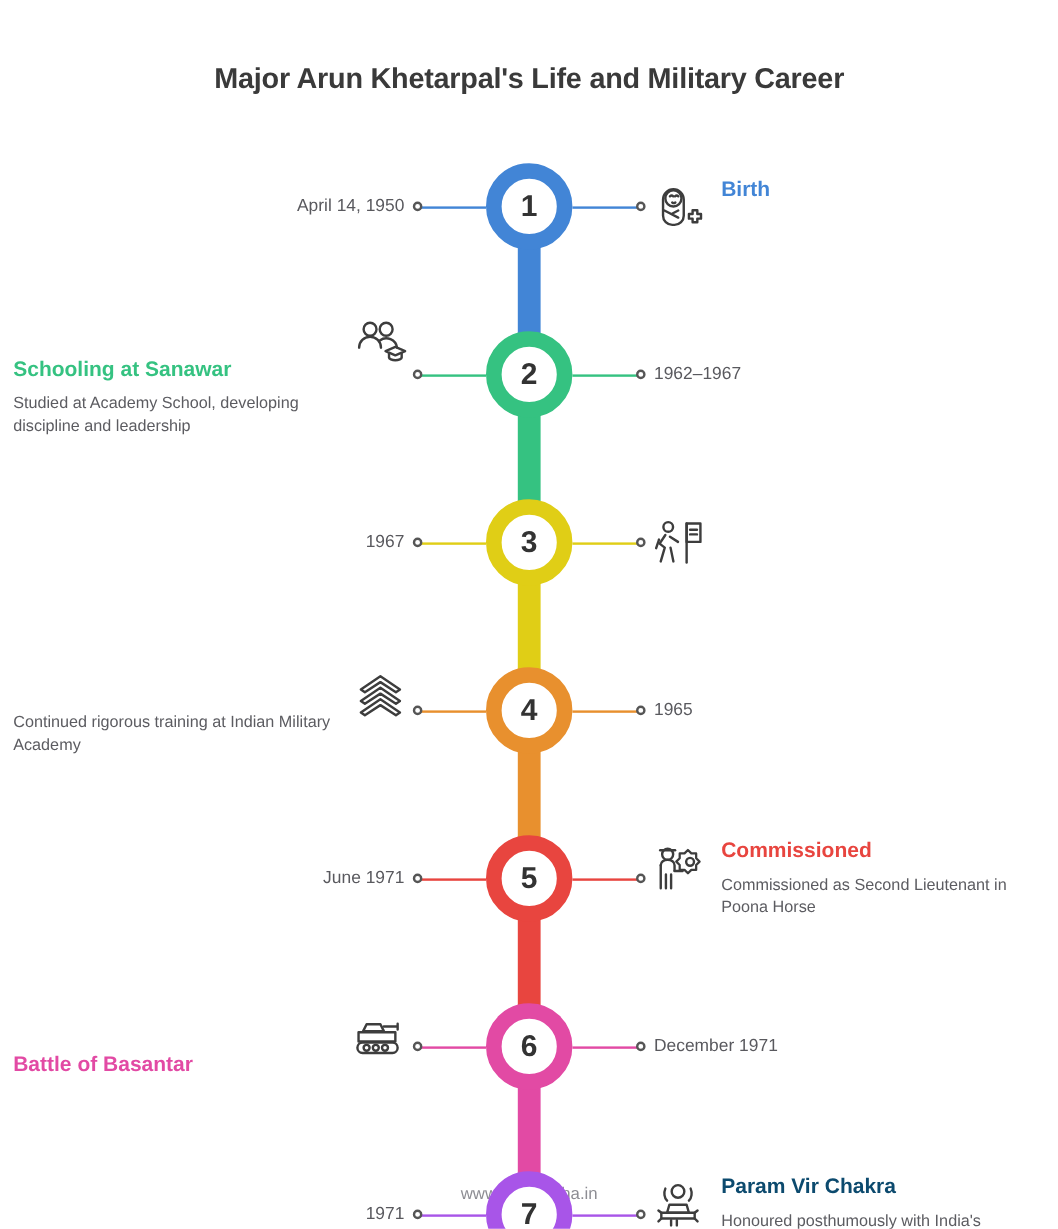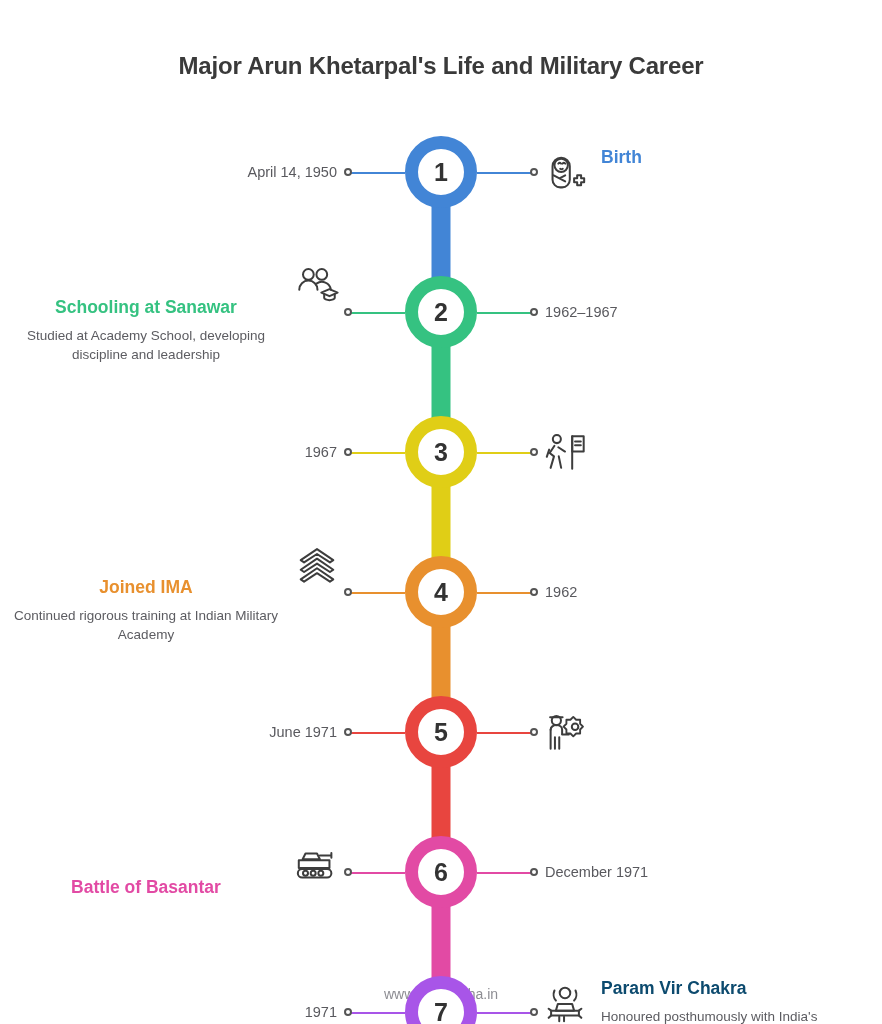--- a/index.html
+++ b/index.html
@@ -124,21 +124,21 @@
   .content.right {
     left: calc(50% + 100px);
     width: 315px;
   }
   .content.left {
     right: calc(50% + 100px);
     width: 330px;
     flex-direction: row;
     justify-content: flex-end;
   }
-  .content.left .texts { text-align: center; margin-top: 38px; }
+  .content.left .texts { text-align: left; margin-top: 38px; }
   .content.right .texts { text-align: left; }
 
   .icon-box {
     width: 48px;
     height: 48px;
     flex: 0 0 48px;
     margin-top: 2px;
     display: flex;
     align-items: center;
     justify-content: center;
@@ -268,32 +268,31 @@
     <div class="connector" style="background:#e8902e"></div>
     <div class="leader left" style="background:#e8902e"></div>
     <div class="leader right" style="background:#e8902e"></div>
     <div class="dot left"></div>
     <div class="dot right"></div>
 
     <div class="node" style="border-color:#e8902e">
       <span class="node-num">4</span>
     </div>
 
-    <div class="date right">1962</div>
+    <div class="date right">1965</div>
 
     <div class="content left">
       <div class="icon-box">
           <svg viewBox="0 0 48 48" width="46" height="46" fill="none" stroke="#3d3d3d" stroke-width="2.1" stroke-linecap="round" stroke-linejoin="round">
       <path d="M7 18.5L24 7l17 11.5-3.5 2.4L24 12.1 10.5 20.9z"></path>
       <path d="M7 28.5L24 17l17 11.5-3.5 2.4L24 22.1 10.5 30.9z"></path>
       <path d="M7 38.5L24 27l17 11.5-3.5 2.4L24 32.1 10.5 40.9z"></path>
     </svg>
         </div>
       <div class="texts">
-        <div class="heading" style="color:#e8902e">Joined IMA</div>
         <div class="desc">Continued rigorous training at Indian Military Academy</div>
       </div>
     </div>
   </div>
     <div class="row">
     <div class="connector" style="background:#e8453f"></div>
     <div class="leader left" style="background:#e8453f"></div>
     <div class="leader right" style="background:#e8453f"></div>
     <div class="dot left"></div>
     <div class="dot right"></div>
@@ -309,20 +308,24 @@
           <svg viewBox="0 0 48 48" width="46" height="46" fill="none" stroke="#3d3d3d" stroke-width="2.1" stroke-linecap="round" stroke-linejoin="round">
       <circle cx="15" cy="11" r="4.8"></circle>
       <path d="M8.5 7.5h13"></path>
       <path d="M9 20.5c0-2.8 2.7-4.8 6-4.8s6 2 6 4.8v4.5"></path>
       <path d="M9 20.5v20M13.5 28.5v12M18 28.5v12"></path>
       <path d="M21 25.5h7"></path>
       <path d="M33.5 11.5l3.2-3.2 3.2 3.2h4.5v4.5l3.2 3.2-3.2 3.2v4.5h-4.5l-3.2 3.2-3.2-3.2H29v-4.5l-3.2-3.2 3.2-3.2v-4.5z" transform="translate(-1.5,-0.5) scale(0.93)"></path>
       <circle cx="34.5" cy="17.5" r="3.4"></circle>
     </svg>
         </div>
+      <div class="texts">
+        <div class="heading" style="color:#e8453f">Commissioned</div>
+        <div class="desc">Commissioned as Second Lieutenant in Poona Horse</div>
+      </div>
     </div>
   </div>
     <div class="row">
     <div class="connector" style="background:#e24aa4"></div>
     <div class="leader left" style="background:#e24aa4"></div>
     <div class="leader right" style="background:#e24aa4"></div>
     <div class="dot left"></div>
     <div class="dot right"></div>
 
     <div class="node" style="border-color:#e24aa4">

